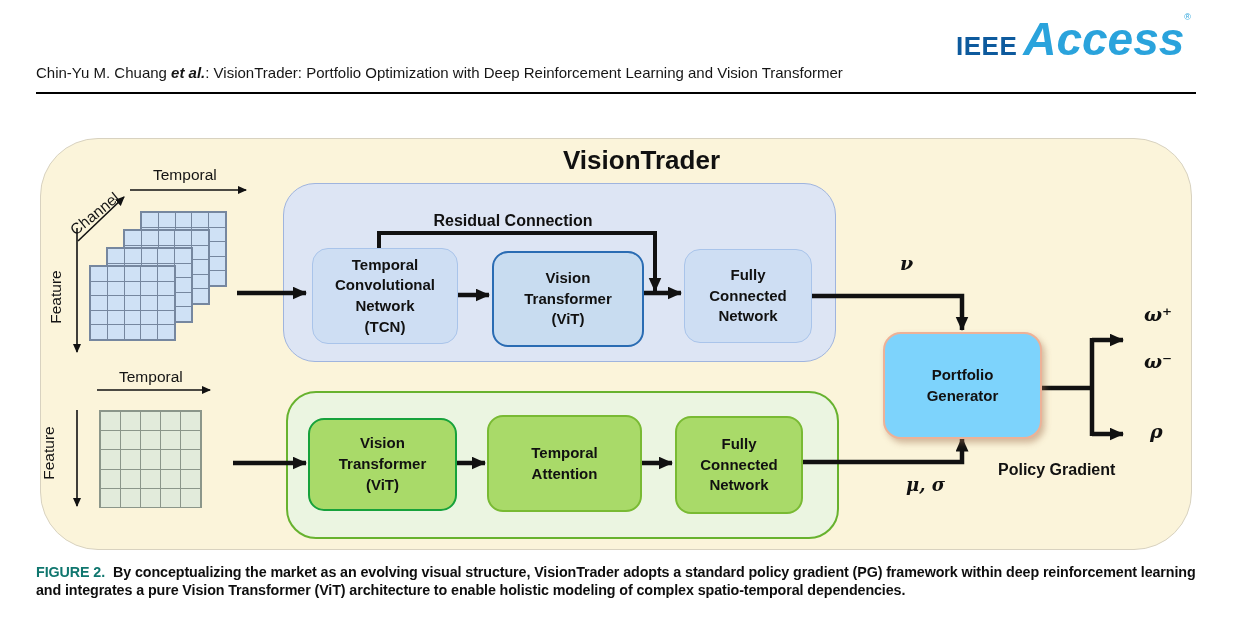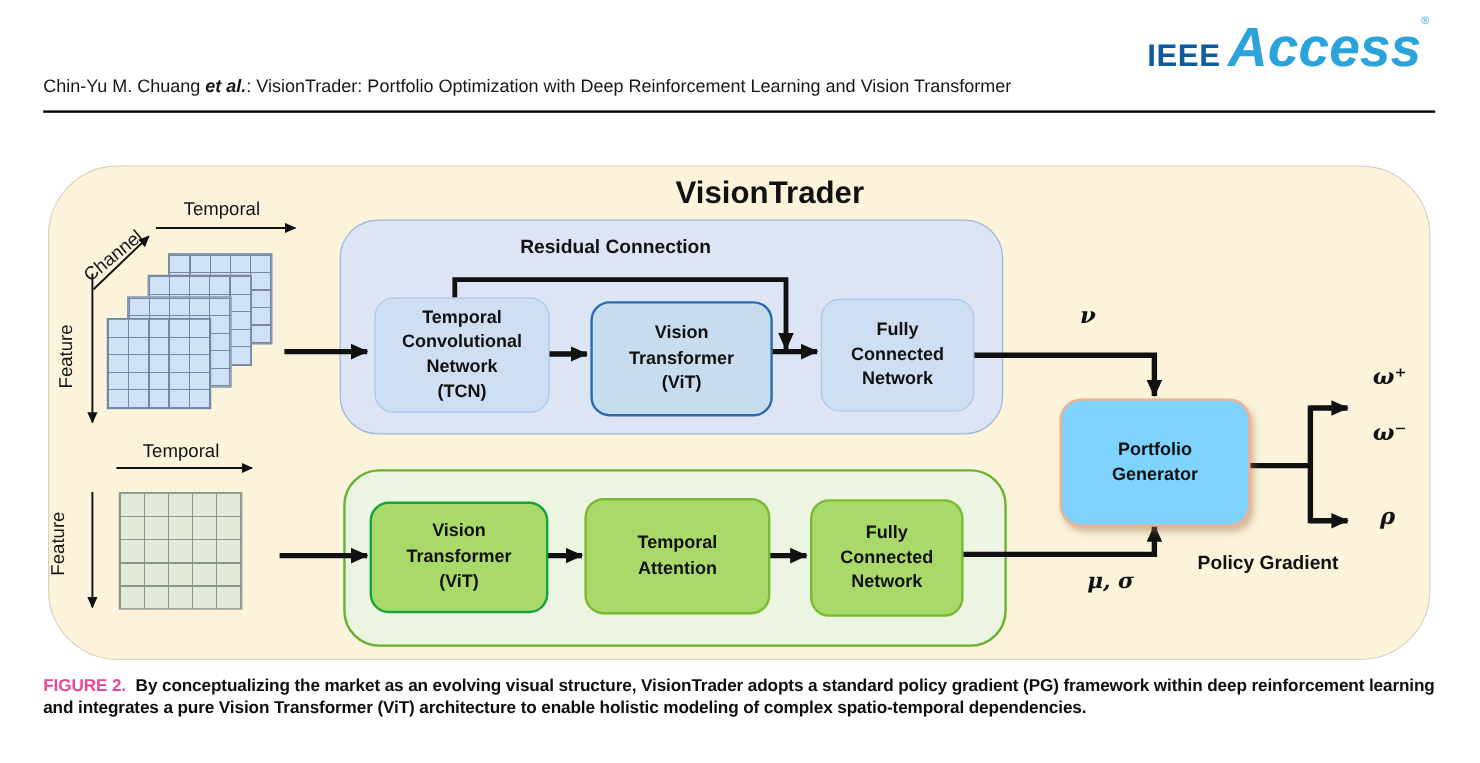--- a/index.html
+++ b/index.html
@@ -24,21 +24,21 @@
               border:2px solid #67b22e;border-radius:30px;z-index:1;}
   
   .node{position:absolute;display:flex;align-items:center;justify-content:center;text-align:center;
         font-size:15px;font-weight:bold;line-height:1.38;white-space:pre-line;border-radius:16px;z-index:3;}
   .b-light{background:#cedef3;border:1.5px solid #a9c4ea;}
   .b-vit{background:#c8dcf0;border:2.5px solid #2a6cb3;}
   .g-box{background:#a9da69;border:2px solid #79ba33;}
   .g-vit{background:#a9da69;border:2.5px solid #17a23b;}
   .pg{background:#7dd3fc;border:2.5px solid #edb197;border-radius:18px;
       box-shadow:3px 4px 6px rgba(160,110,80,0.45);}
-  .residual-lbl{position:absolute;left:413px;top:198px;width:200px;text-align:center;
+  .residual-lbl{position:absolute;left:413px;top:212px;width:200px;text-align:center;
                 font-size:16px;font-weight:bold;z-index:3;}
   
   .axis{position:absolute;font-size:15.5px;color:#141414;z-index:3;white-space:nowrap;}
   .rot{transform:rotate(-90deg);transform-origin:center center;width:80px;text-align:center;}
   .rot45{transform:rotate(-39deg);transform-origin:center center;}
   
   .grid-blue{position:absolute;width:85px;height:74px;background-color:#cfe1f5;border:1px solid #76879f;z-index:1;
     background-image:repeating-linear-gradient(to right,#76879f 0 1px,transparent 1px 16.8px),
                      repeating-linear-gradient(to bottom,#76879f 0 1px,transparent 1px 14.6px);}
   .grid-green{position:absolute;left:99px;top:410px;width:101px;height:96px;background-color:#e2ebdb;
@@ -47,21 +47,21 @@
                      repeating-linear-gradient(to bottom,#8b968a 0 1px,transparent 1px 19.2px);}
   
   .math{position:absolute;font-family:"DejaVu Serif",serif;font-style:italic;font-weight:bold;
         font-size:19px;z-index:3;white-space:nowrap;}
   .pg-lbl{position:absolute;left:998px;top:461px;font-size:16px;font-weight:bold;z-index:3;}
   
   svg.wires{position:absolute;left:0;top:0;z-index:2;pointer-events:none;}
   
   .caption{position:absolute;left:36px;top:563px;width:1160px;font-size:14.3px;font-weight:bold;
            line-height:1.27;letter-spacing:-0.1px;color:#0e0e0e;}
-  .caption .fig-label{color:#ec4899;margin-right:8px;}
+  .caption .fig-label{color:#0f766e;margin-right:8px;}
 </style>
 </head>
 <body>
 
 <div class="page">
 
   <div class="logo">
     <span class="ieee">IEEE</span><span class="access">Access</span><span class="tm">®</span>
   </div>
   <div class="head-line">

